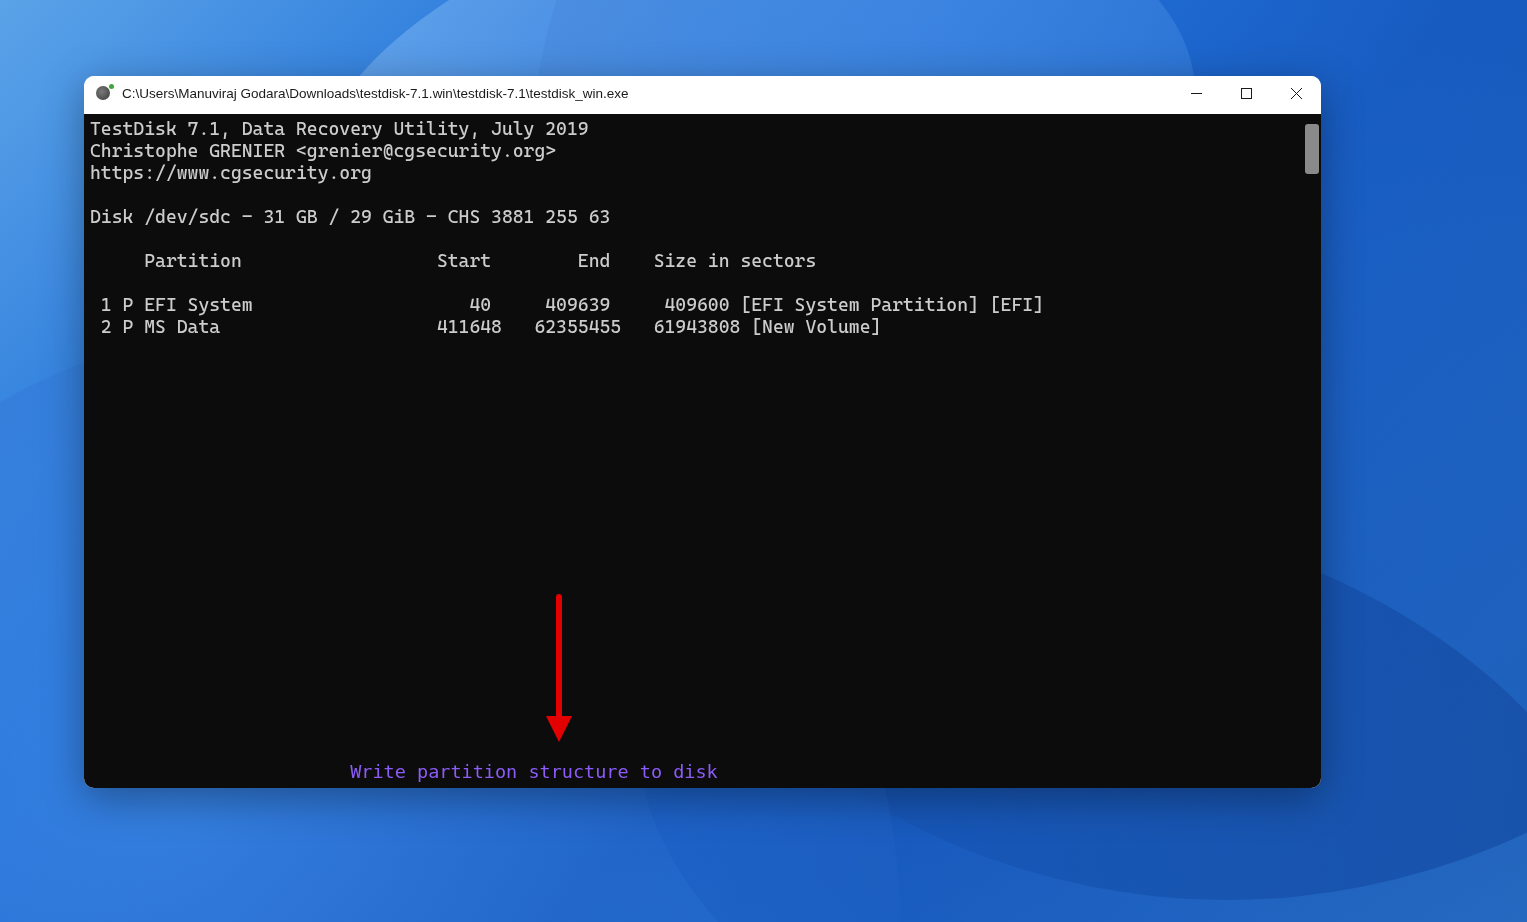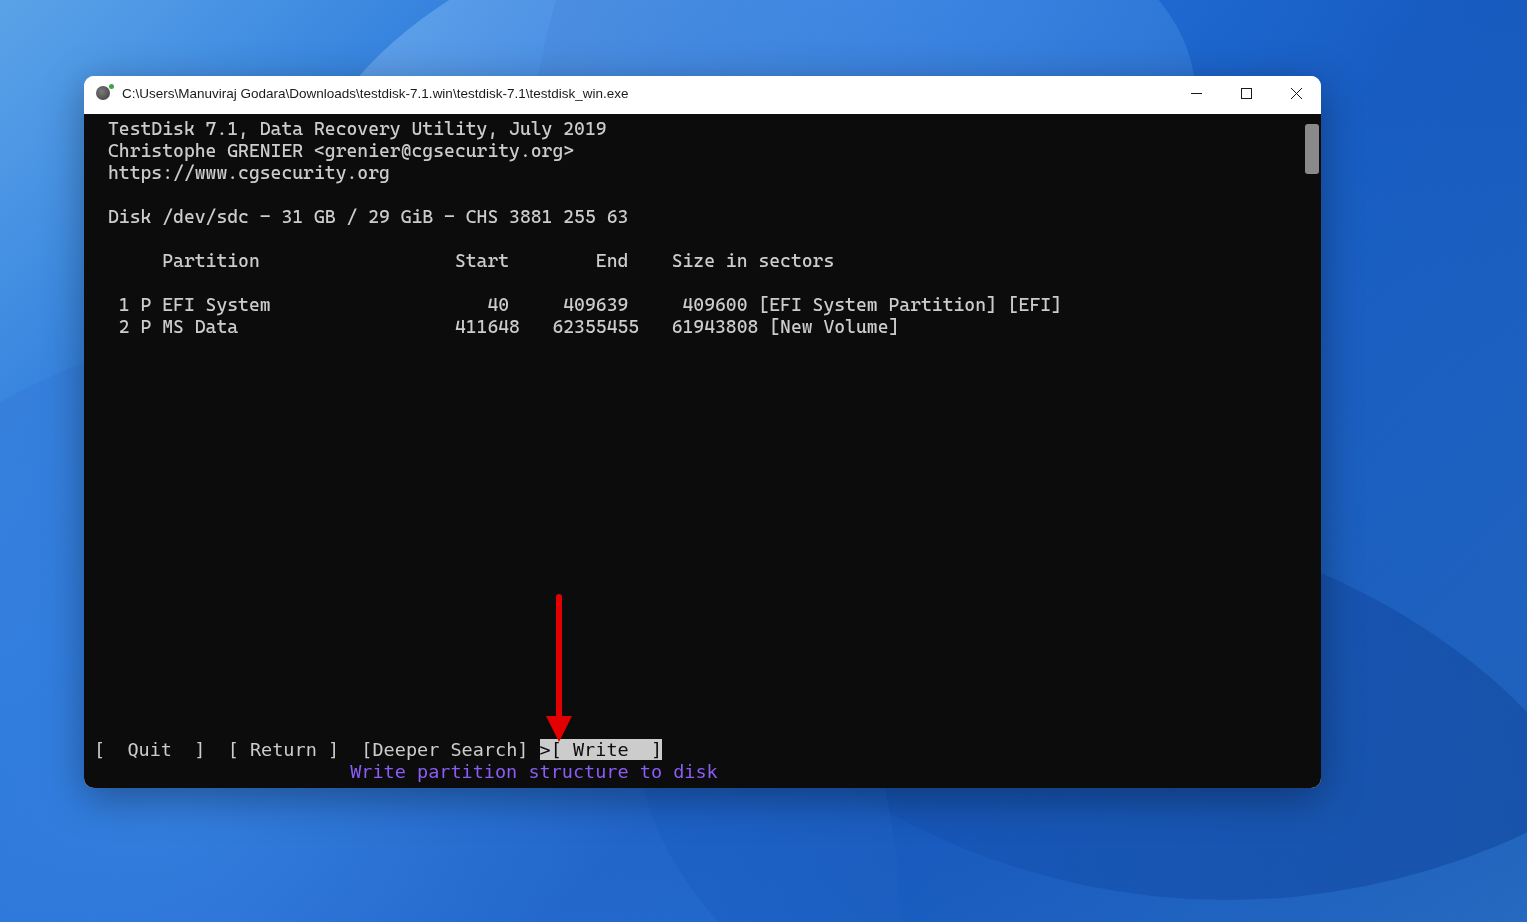--- a/index.html
+++ b/index.html
@@ -60,21 +60,21 @@
   .win-btn svg{width:11px;height:11px;stroke:currentColor;stroke-width:1;fill:none;}
 
   .terminal {
     flex:1;
     background:#0c0c0c;
     position:relative;
     overflow:hidden;
   }
   .terminal-inner{
     position:absolute; left:0; top:0;
-    padding: 4px 24px;
+    padding: 4px 6px;
     font-family: Consolas, "Cascadia Mono", monospace;
     font-size: 18.5px;
     line-height: 22px;
     color:#cccccc;
     white-space: pre;
   }
   .highlight { background:#cccccc; color:#0c0c0c; }
   .scrollbar{
     position:absolute; right:2px; top:10px;
     width:14px; height:50px;
@@ -140,21 +140,20 @@
 <span>Christophe GRENIER &lt;grenier@cgsecurity.org&gt;</span>
 <span>https://www.cgsecurity.org</span>
 
 <span>Disk /dev/sdc - 31 GB / 29 GiB - CHS 3881 255 63</span>
 
 <span>     Partition                  Start        End    Size in sectors</span>
 
 <span> 1 P EFI System                    40     409639     409600 [EFI System Partition] [EFI]</span>
 <span> 2 P MS Data                    411648   62355455   61943808 [New Volume]</span></div>
 
-    <div class="menu-row"><span class="menu-seg">[  Quit  ]</span>  <span class="menu-seg">[ Return ]</span>  <span class="menu-seg">[Deeper Search]</span> <span class="highlight"><span>&gt;</span><span>[ Write  ]</span></span></div>
     <div class="help-row">                       Write partition structure to disk</div>
 
     <div class="arrow">
       <svg viewBox="0 0 30 150">
         <line x1="15" y1="5" x2="15" y2="130" stroke="#e30000" stroke-width="6" stroke-linecap="round"></line>
         <polygon points="15,150 2,124 28,124" fill="#e30000"></polygon>
       </svg>
     </div>
   </div>
 

